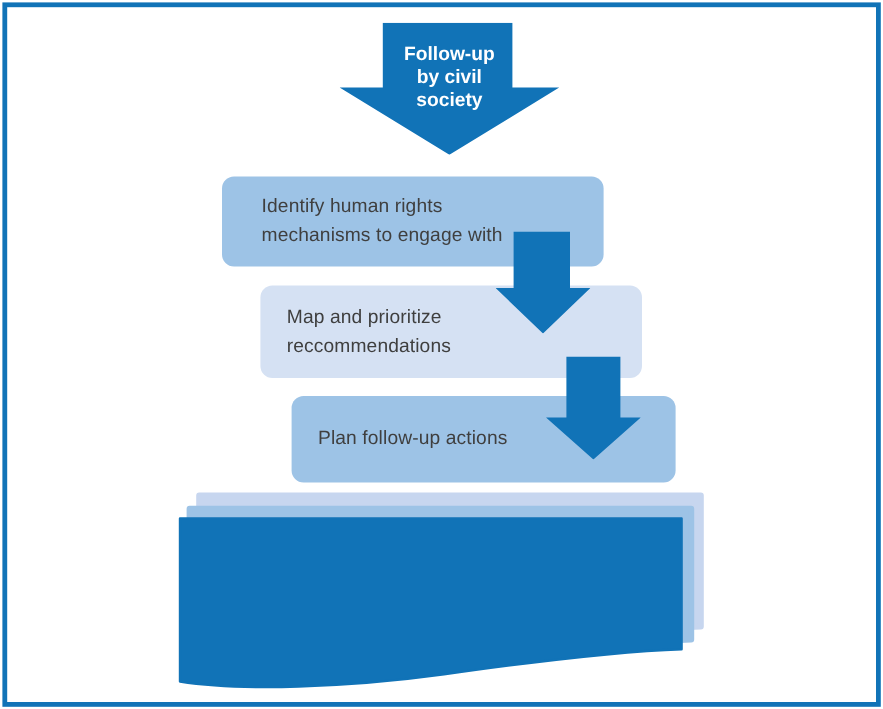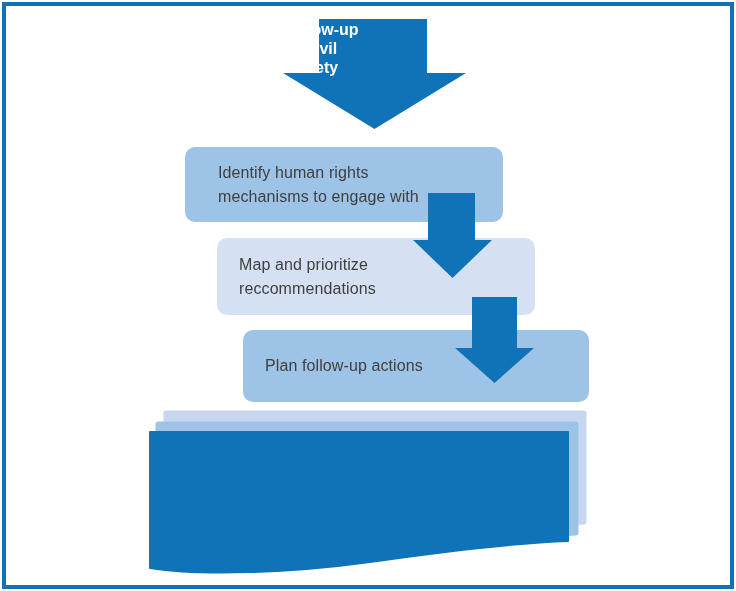--- a/index.html
+++ b/index.html
@@ -27,22 +27,22 @@
   .step-box.light  { background: var(--box-light); }
   .step-label {
     font-size: 16px; line-height: 24px;
     color: var(--text-dark);
     white-space: pre;
     letter-spacing: 0.1px;
   }
   .arrow-svg { position: absolute; z-index: 2; }
   .start-arrow-label {
     position: absolute;
-    left: 283px; top: 20px; width: 183px;
-    text-align: left;
+    left: 283px; top: 36px; width: 183px;
+    text-align: center;
     font-size: 16px; font-weight: bold; line-height: 19px;
     color: var(--text-light);
     white-space: pre;
     z-index: 3;
   }
   .stack-svg { position: absolute; left: 140px; top: 400px; z-index: 1; }
   .outcome-label {
     position: absolute;
     left: 166px; top: 444px; width: 410px;
     font-size: 16px; line-height: 23px;
@@ -76,21 +76,21 @@
 
   <div class="step-box light" style="left:217px; top:238px; width:318px; height:77px;">
     <div class="step-label">Map and prioritize
 reccommendations</div>
   </div>
 
   <svg class="arrow-svg" style="left:455px; top:297px;" width="79" height="86" viewBox="455 297 79 86">
     <polygon points="472,297 517,297 517,348 534,348 494.5,383 455,348 472,348" style="fill:var(--accent)"></polygon>
   </svg>
 
-  <div class="step-box medium" style="left:243px; top:330px; width:346px; height:72px;">
+  <div class="step-box medium" style="left:243px; top:330px; width:320px; height:72px;">
     <div class="step-label">Plan follow-up actions</div>
   </div>
 
   <svg class="stack-svg" width="460" height="185" viewBox="140 400 460 185">
     <path d="M150,432 H568 V541 C510,543 440,552 370,562 C290,573 200,576 150,568 Z" transform="translate(16,-19)" style="fill:var(--stack-back); stroke:var(--stack-back); stroke-width:5; stroke-linejoin:round;"></path>
     <path d="M150,432 H568 V541 C510,543 440,552 370,562 C290,573 200,576 150,568 Z" transform="translate(8,-8)" style="fill:var(--stack-mid); stroke:var(--stack-mid); stroke-width:5; stroke-linejoin:round;"></path>
     <path d="M150,432 H568 V541 C510,543 440,552 370,562 C290,573 200,576 150,568 Z" style="fill:var(--accent); stroke:var(--accent); stroke-width:2; stroke-linejoin:round;"></path>
   </svg>
 </div>
 

